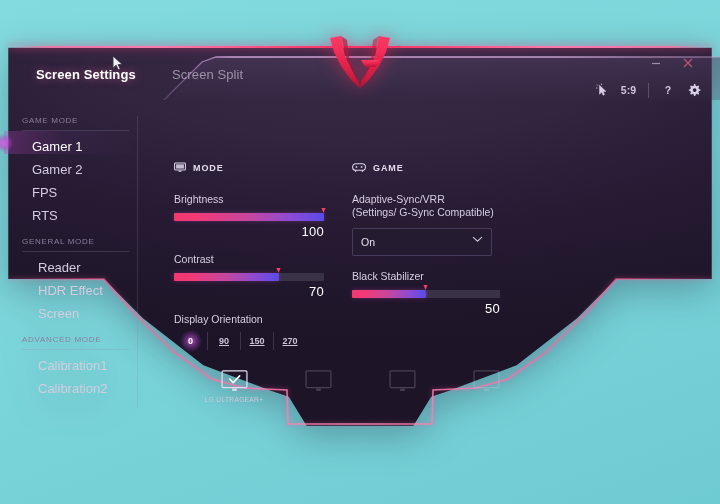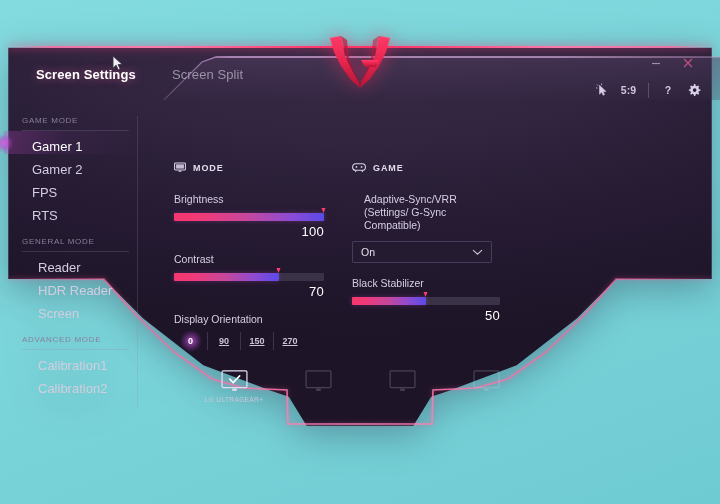--- a/index.html
+++ b/index.html
@@ -197,21 +197,21 @@
   .col {
     position: absolute; top: 50px;
   }
   .col-basic { left: 36px; width: 150px; }
   .col-game  { left: 214px; width: 148px; }
 
   .field-label {
     font-size: 10.5px; color: #d6cfe2;
     margin-bottom: 7px;
   }
-  .field-label.two-line { line-height: 13px; margin-bottom: 9px; margin-left: 12px; }
+  .field-label.two-line { line-height: 13px; margin-bottom: 9px; }
 
   
   .slider { position: relative; height: 10px; margin-bottom: 2px; cursor: pointer; }
   .slider-track {
     position: absolute; left: 0; top: 1px;
     width: 100%; height: 8px;
     background: #3a3246;
     border-radius: 1px;
   }
   .slider-fill {
@@ -261,21 +261,21 @@
     position: absolute; left: 50%; top: 50%;
     transform: translate(-50%,-50%);
     width: 22px; height: 22px; border-radius: 50%;
     background: radial-gradient(circle, rgba(205,95,225,.75) 0%, rgba(160,60,190,.30) 48%, rgba(130,50,160,0) 72%);
     z-index: -1;
   }
 
   
   .dropdown {
     position: relative;
-    height: 22px; width: 140px;
+    height: 28px; width: 140px;
     background: rgba(36,28,48,.75);
     border: 1px solid rgba(150,130,180,.32);
     border-radius: 2px;
     display: flex; align-items: center;
     padding: 0 8px;
     font-size: 10.5px; color: #e6e0f0;
     margin-bottom: 14px;
     cursor: pointer;
   }
   .dropdown .chev { position: absolute; right: 8px; top: 6px; }
@@ -449,21 +449,21 @@
 
         <div class="group-gap"></div>
 
         <div>
           <div class="side-group-label">GENERAL MODE</div>
           <div class="side-group-rule"></div>
           <div class="side-item indent">
             <span>Reader</span>
           </div>
           <div class="side-item indent">
-            <span>HDR Reader</span>
+            <span>HDR Effect</span>
           </div>
           <div class="side-item indent">
             <span>Screen</span>
           </div>
         </div>
 
         <div class="group-gap"></div>
 
         <div>
           <div class="side-group-label">ADVANCED MODE</div>

